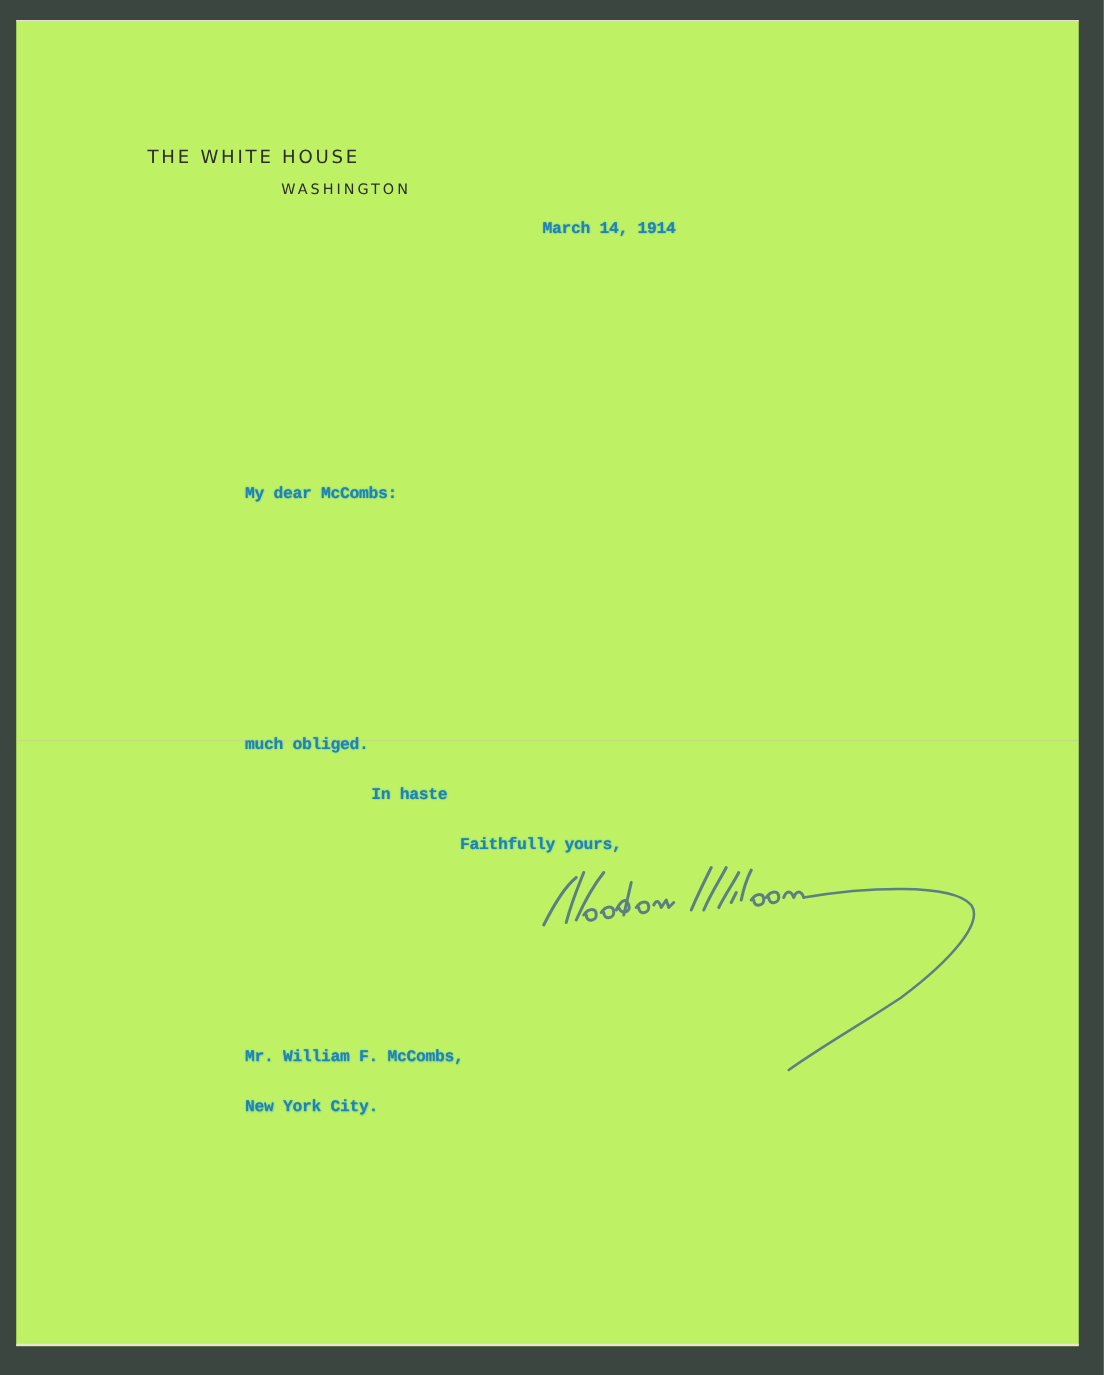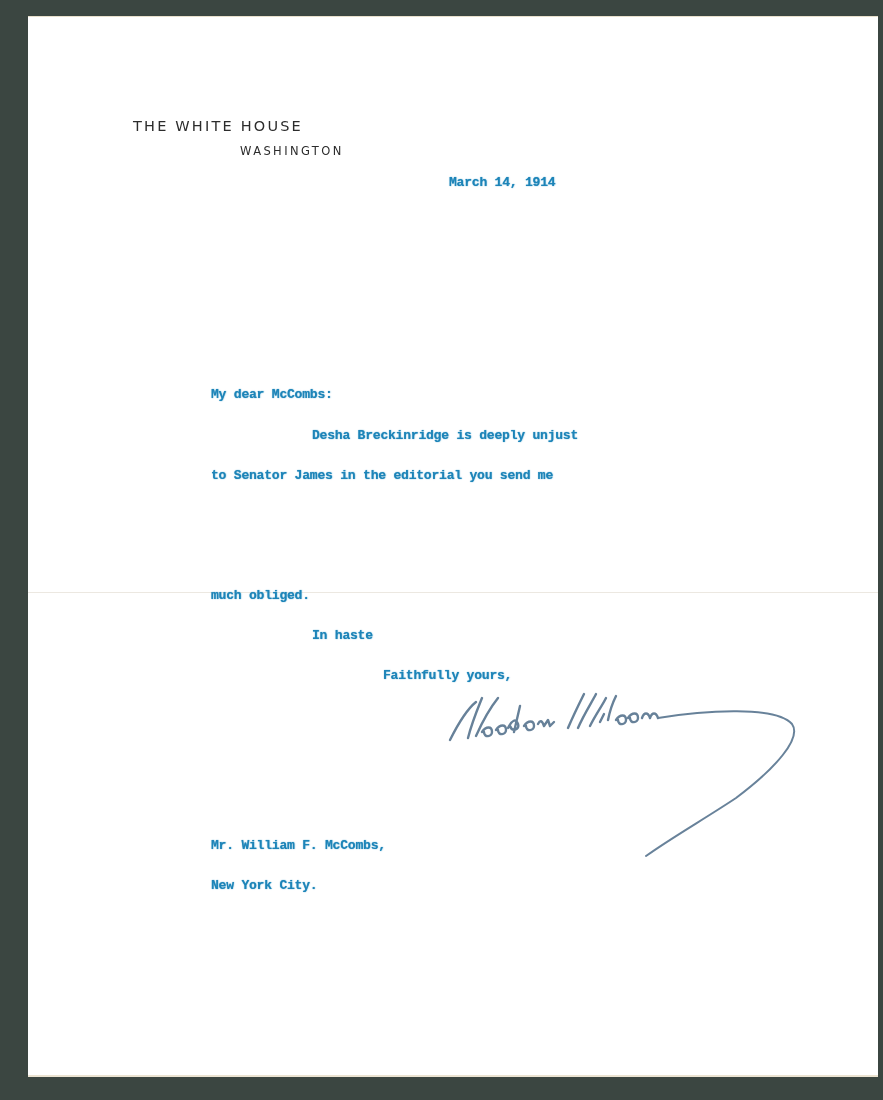--- a/index.html
+++ b/index.html
@@ -4,23 +4,22 @@
 <style>
   html, body { margin:0; padding:0; }
   body {
     width:883px; height:1100px; overflow:hidden;
     background:#3b4641;
     position:relative;
     font-family:"Liberation Mono", monospace;
   }
   .paper {
     position:absolute; left:13px; top:16px; width:850px; height:1061px;
-    background:#ffffff;
+    background:#bef264;
     box-shadow: 0 1px 0 #e8e0cc inset, 0 -2px 0 #ece4d2 inset;
-    margin-left: 15px;
   }
   .fold {
     position:absolute; left:0; right:0; top:576px; height:1px;
     background:rgba(200,190,170,0.35);
   }
   .letterhead {
     position:absolute; font-family:"DejaVu Sans", sans-serif;
     color:#2c2c2c; letter-spacing:2.2px;
   }
   .lh-1 { left:105px; top:102px; font-size:14.5px; }
@@ -40,22 +39,20 @@
 <div class="paper">
   <div class="fold"></div>
 
   <div class="letterhead lh-1">THE WHITE HOUSE</div>
   <div class="letterhead lh-2">WASHINGTON</div>
 
   <div class="typed" style="left:421px; top:159px;">March 14, 1914</div>
 
   <div class="typed" style="left:183px; top:371px;">My dear McCombs:</div>
 
-  <div class="typed" style="left:284px; top:412px;">Desha Breckinridge is deeply unjust</div>
-  <div class="typed" style="left:183px; top:452px;">to Senator James in the editorial you send me</div>
   <div class="typed" style="left:183px; top:572px;">much obliged.</div>
 
   <div class="typed" style="left:284px; top:612px;">In haste</div>
   <div class="typed" style="left:355px; top:652px;">Faithfully yours,</div>
 
   <svg class="signature" viewBox="0 0 360 190">
     <g fill="none" stroke="#4d6c88" stroke-width="2.4" stroke-linecap="round" stroke-linejoin="round" opacity="0.85">
       <path d="M4 52 C 10 40, 20 22, 30 14 M22 50 C 26 34, 32 20, 36 10 M30 48 C 38 30, 44 20, 52 10"></path>
       <path d="M36 44 c4 -6 10 -6 10 0 c0 5 -8 6 -8 0 M50 42 c4 -6 10 -6 10 0 c0 5 -8 6 -8 0"></path>
       <path d="M62 40 c4 -8 8 -10 10 -4 c2 6 -6 8 -8 2 M74 18 L68 44"></path>

